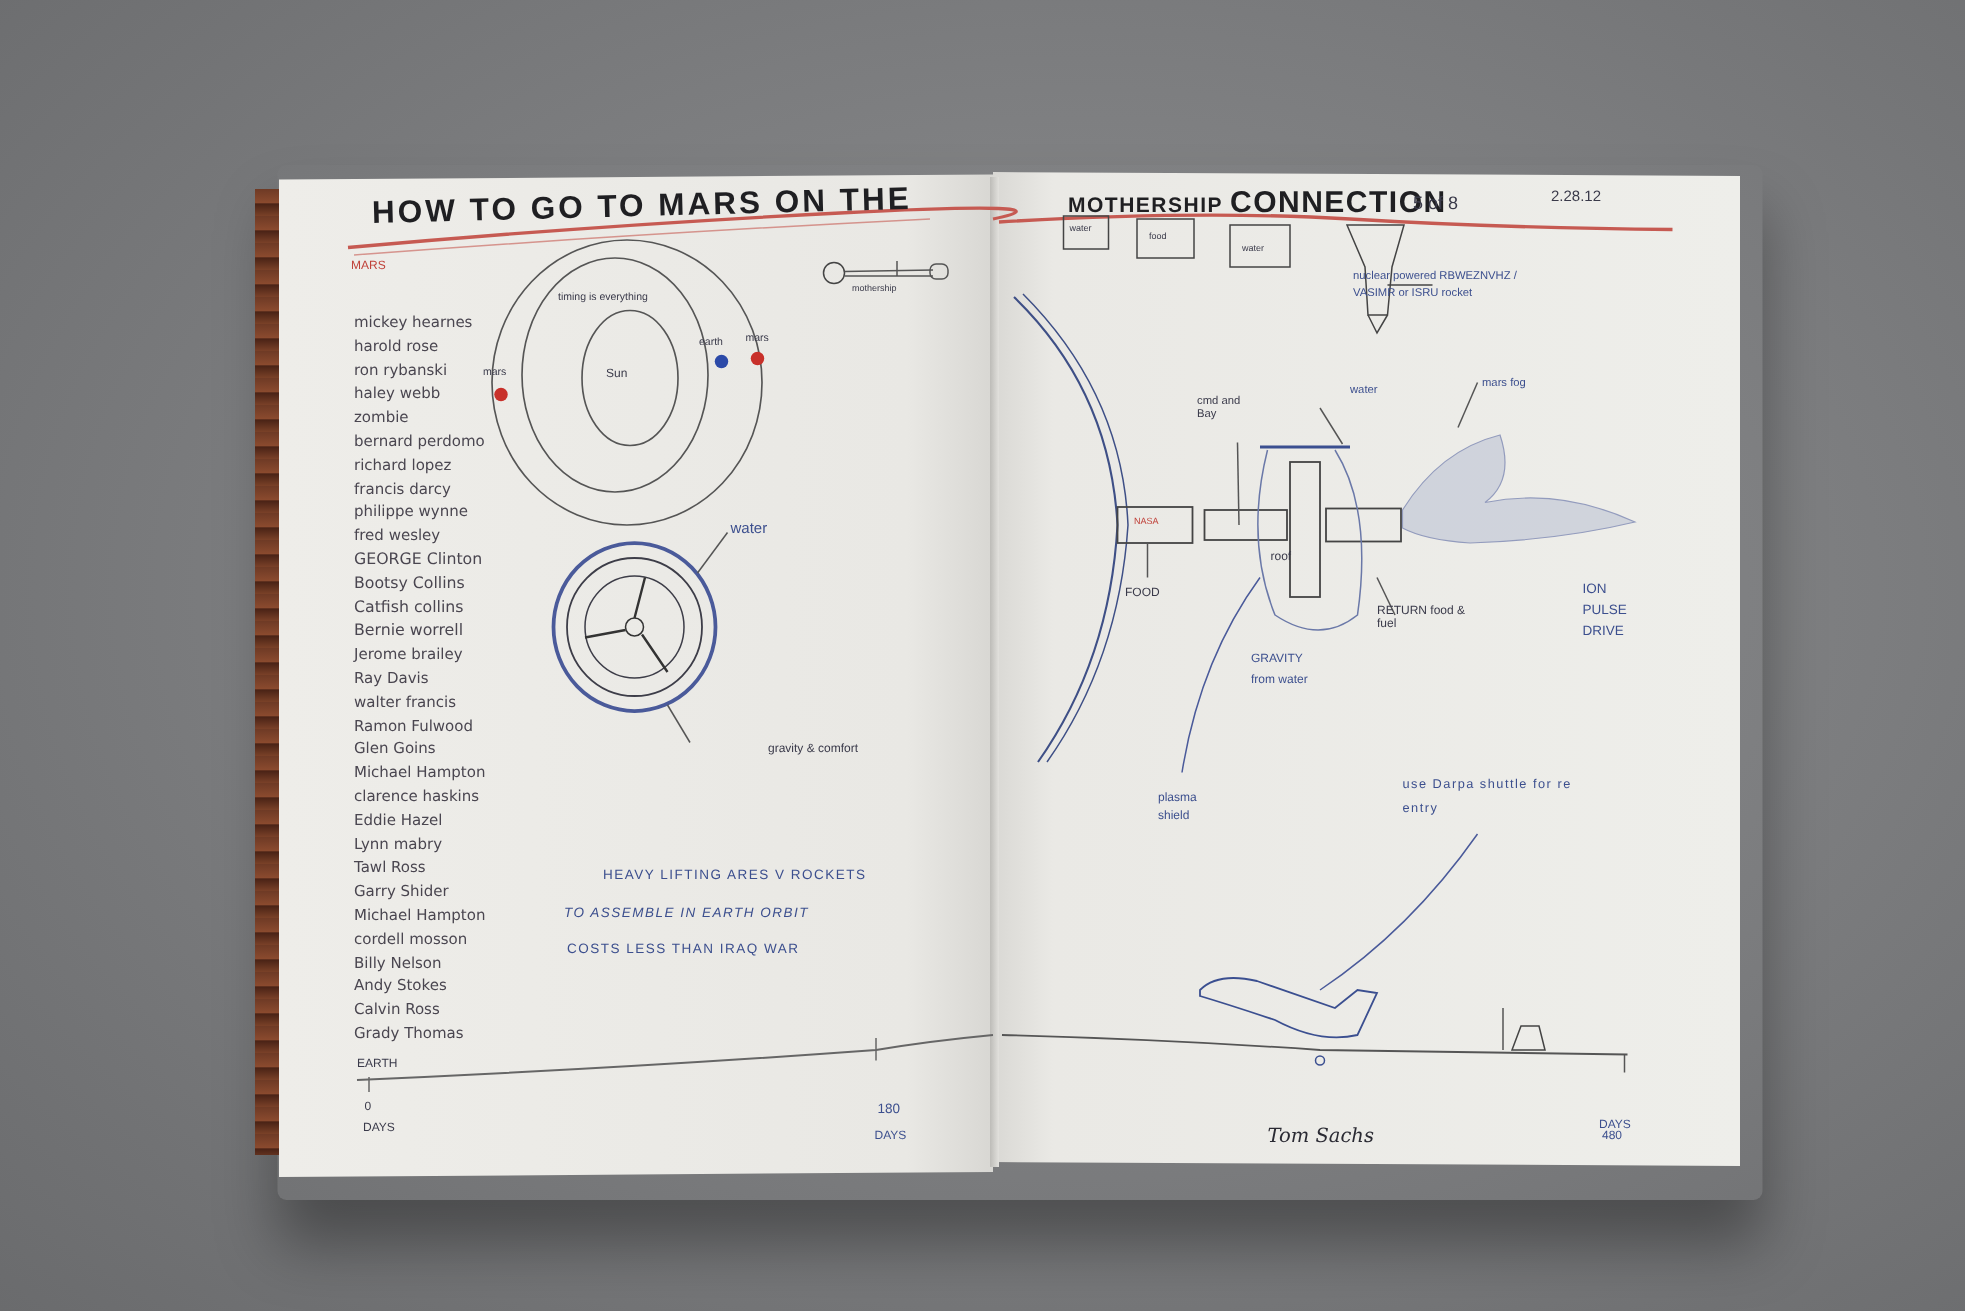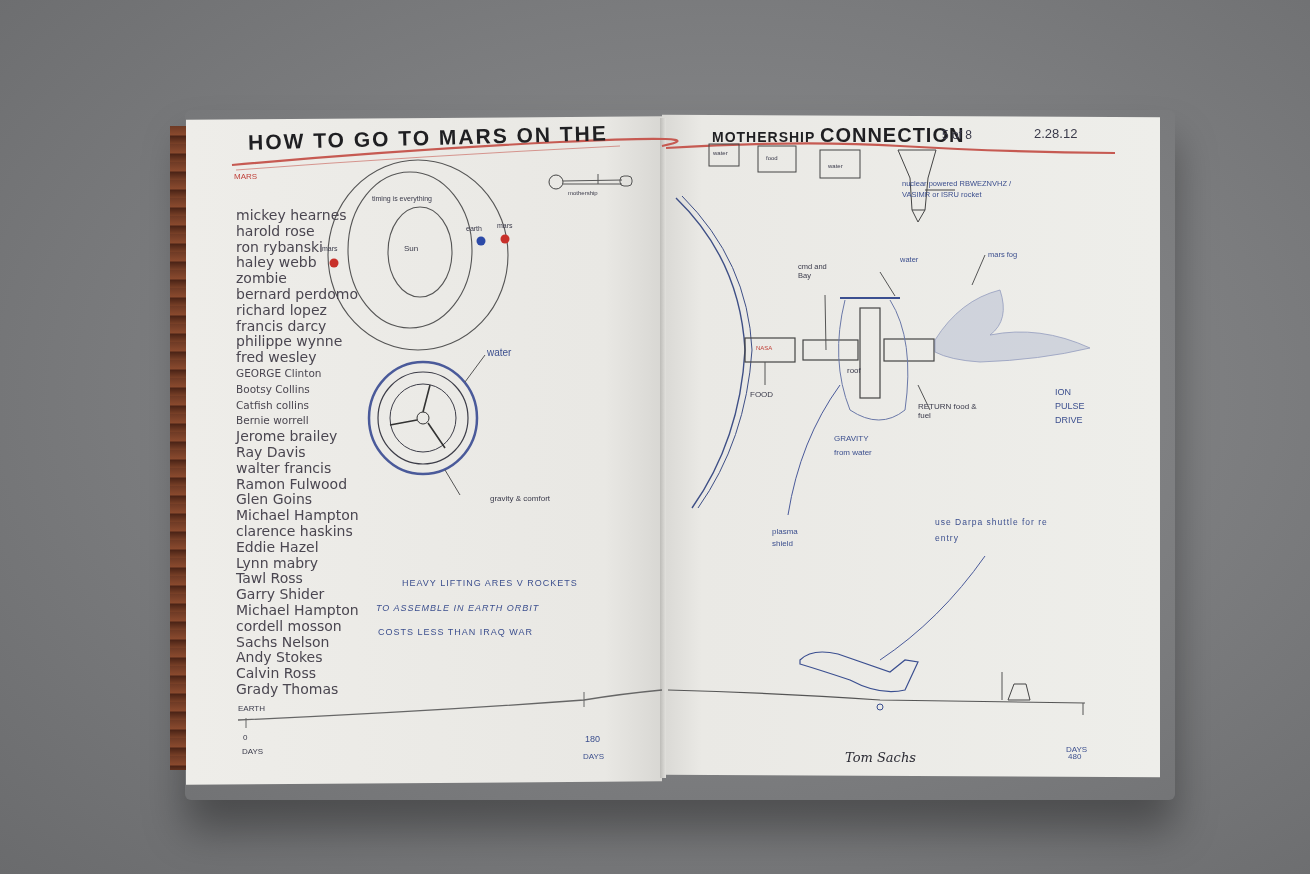--- a/index.html
+++ b/index.html
@@ -30,21 +30,21 @@
   }
   .gutter { position:absolute; left:660px; top:118px; width:6px; height:660px;
     background: linear-gradient(90deg, #bdbcb8, #e2e1dd); }
   svg.drawings { position:absolute; left:0; top:0; width:1310px; height:874px; pointer-events:none; }
   .txt { position:absolute; white-space:nowrap; color:#3a3a4a; }
   .title { font-size:21px; font-weight:bold; letter-spacing:2px; color:#1f1f22; }
   .blue { color:#3c4f8e; }
   .red { color:#c0423a; }
   .small { font-size:8px; }
   .names { position:absolute; left:236px; top:208px; width:100px; }
-  .names div { font-size:14px; line-height:15.8px; color:#4a4650; white-space:nowrap; }
+  .names div { font-size:10px; line-height:15.8px; color:#4a4650; white-space:nowrap; }
   .names div.big { font-size:10.5px; }
 </style>
 </head>
 <body>
 
 <div class="shadow"></div>
 <div class="spine-edge"></div>
 <div class="page page-left"></div>
 <div class="page page-right"></div>
 <div class="gutter"></div>
@@ -142,51 +142,51 @@
   <div class="hand">Ramon Fulwood</div>
   <div class="hand">Glen Goins</div>
   <div class="hand">Michael Hampton</div>
   <div class="hand">clarence haskins</div>
   <div class="hand">Eddie Hazel</div>
   <div class="hand">Lynn mabry</div>
   <div class="hand">Tawl Ross</div>
   <div class="hand">Garry Shider</div>
   <div class="hand">Michael Hampton</div>
   <div class="hand">cordell mosson</div>
-  <div class="hand">Sachs Nelson</div>
+  <div class="hand">Billy Nelson</div>
   <div class="hand">Andy Stokes</div>
   <div class="hand">Calvin Ross</div>
   <div class="hand">Grady Thomas</div>
 </div>
 
 <div class="txt small" style="left:404px;top:244px;">Sun</div>
 <div class="txt small" style="left:372px;top:195px;width:70px;white-space:normal;font-size:7px;">timing is everything</div>
 <div class="txt small" style="left:466px;top:225px;font-size:7px;">earth</div>
 <div class="txt small" style="left:497px;top:222px;font-size:7px;">mars</div>
 <div class="txt small" style="left:322px;top:245px;font-size:7px;">mars</div>
 <div class="txt small" style="left:568px;top:190px;font-size:6px;">mothership</div>
 <div class="txt blue" style="left:487px;top:347px;font-size:10px;">water</div>
-<div class="txt small" style="left:450px;top:494px;padding-left:40px;">gravity &amp; comfort</div>
+<div class="txt small" style="left:472px;top:494px;padding-left:40px;">gravity &amp; comfort</div>
 
 <div class="txt blue" style="left:402px;top:578px;font-size:9px;letter-spacing:1px;">HEAVY LIFTING ARES V ROCKETS</div>
 <div class="txt blue" style="left:376px;top:603px;font-size:9px;letter-spacing:1px;font-style:italic;">TO ASSEMBLE IN EARTH ORBIT</div>
 <div class="txt blue" style="left:378px;top:627px;font-size:9px;letter-spacing:1px;">COSTS LESS THAN IRAQ WAR</div>
 
 <div class="txt small" style="left:238px;top:704px;">EARTH</div>
 <div class="txt small" style="left:243px;top:733px;">0</div>
 <div class="txt small" style="left:242px;top:747px;">DAYS</div>
 <div class="txt small blue" style="left:585px;top:734px;font-size:9px;">180</div>
 <div class="txt small blue" style="left:583px;top:752px;">DAYS</div>
 
 <div class="txt" style="left:712px;top:124px;font-size:14px;font-weight:bold;letter-spacing:1px;color:#1f1f22;">
   <span>MOTHERSHIP</span>
   <span style="font-size:20px;">CONNECTION</span>
 </div>
 <div class="txt" style="left:942px;top:128px;font-size:12px;">5 of 8</div>
-<div class="txt" style="left:1034px;top:126px;font-size:13px;">2.28.12</div>
+<div class="txt" style="left:1034px;top:126px;font-size:10px;">2.28.12</div>
 
 <div class="txt small" style="left:713px;top:150px;font-size:6px;">water</div>
 <div class="txt small" style="left:766px;top:155px;font-size:6px;">food</div>
 <div class="txt small" style="left:828px;top:163px;font-size:6px;">water</div>
 <div class="txt small blue" style="left:902px;top:178px;width:120px;white-space:normal;font-size:7.5px;line-height:11px;">nuclear powered RBWEZNVHZ / VASIMR or ISRU rocket</div>
 
 <div class="txt small" style="left:798px;top:262px;width:40px;white-space:normal;font-size:7.5px;">cmd and Bay</div>
 <div class="txt small blue" style="left:900px;top:255px;font-size:7.5px;">water</div>
 <div class="txt small blue" style="left:988px;top:250px;font-size:7.5px;text-align:right;">mars fog</div>
 <div class="txt small red" style="left:756px;top:345px;font-size:6px;">NASA</div>

